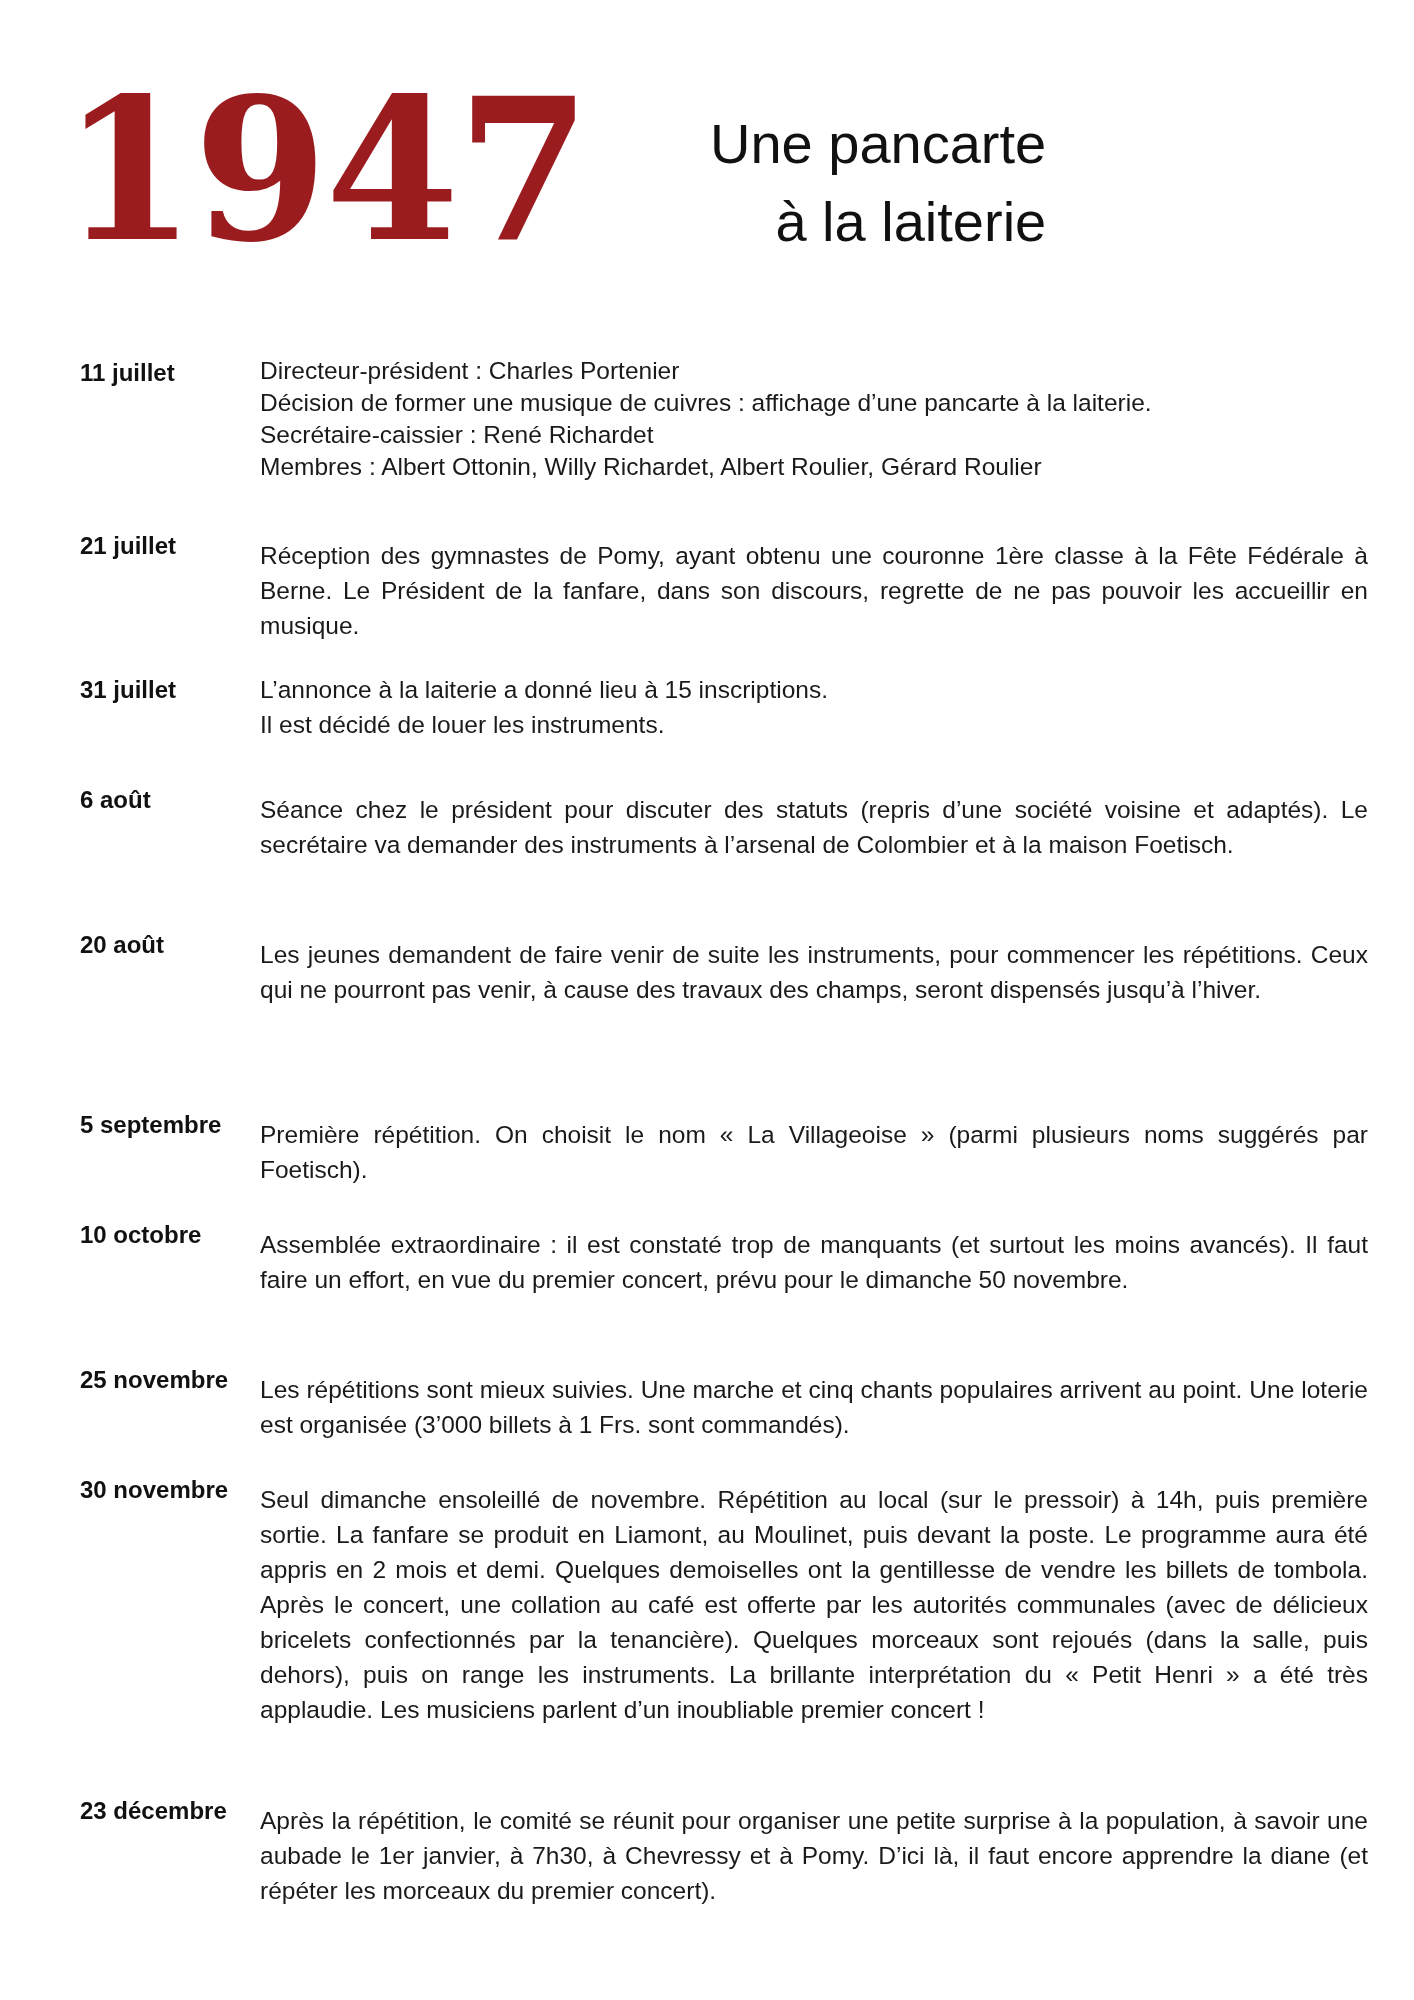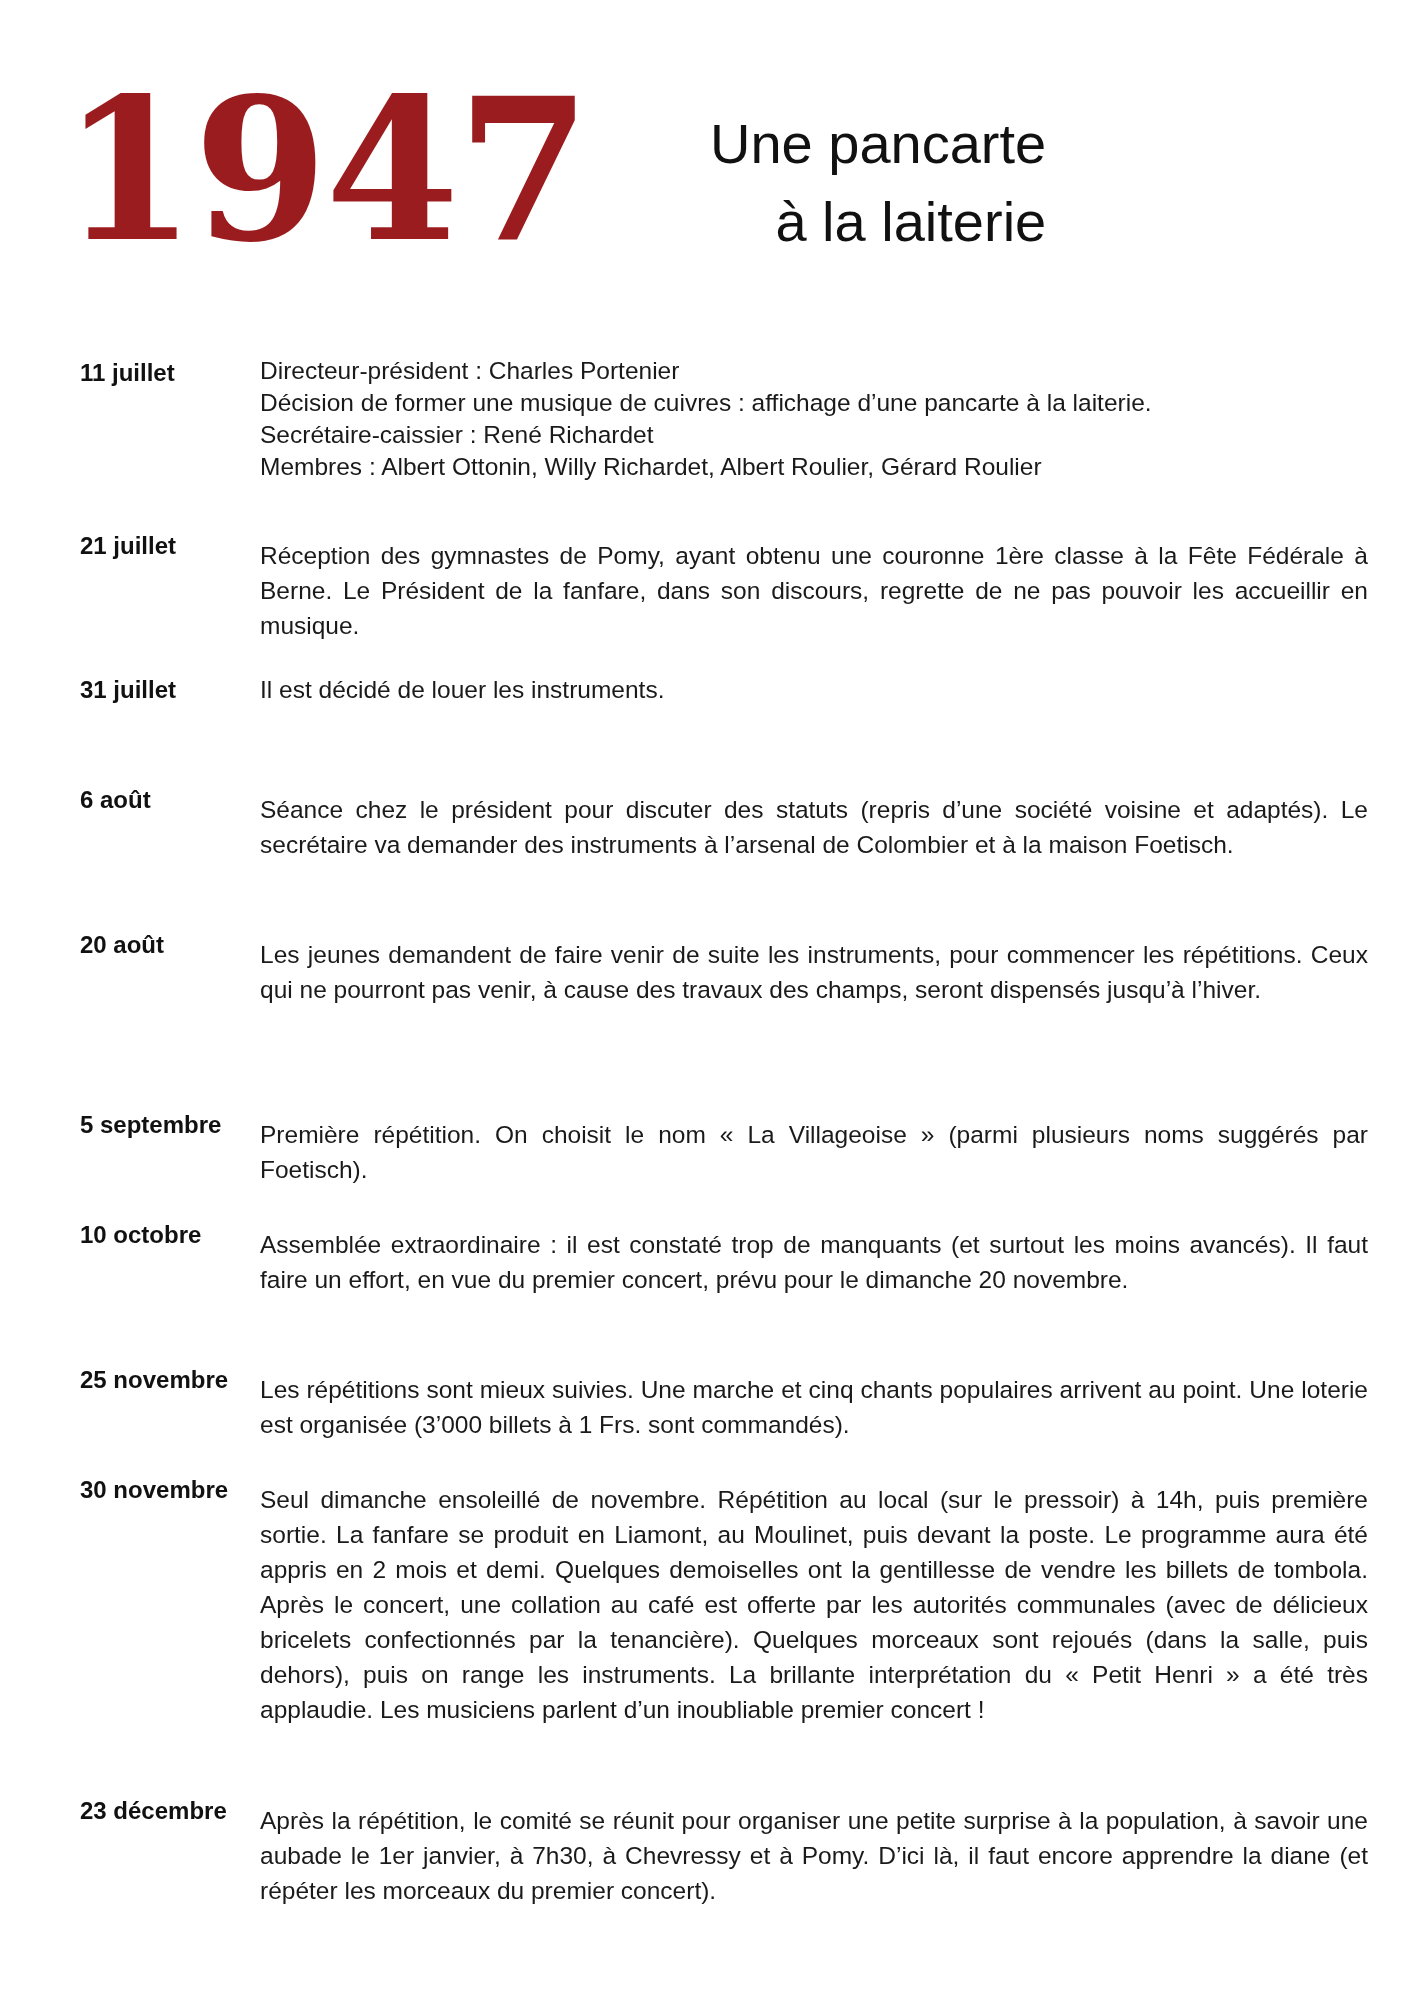--- a/index.html
+++ b/index.html
@@ -57,20 +57,21 @@
   <div class="entry" style="top:528px">
     <div class="date">21 juillet</div>
     <div class="body">
       <p class="j">Réception des gymnastes de Pomy, ayant obtenu une couronne 1ère classe à la Fête Fédérale à Berne. Le Président de la fanfare, dans son discours, regrette de ne pas pouvoir les accueillir en musique.</p>
     </div>
   </div>
 
   <div class="entry" style="top:672px">
     <div class="date">31 juillet</div>
     <div class="body">
+      <p>L’annonce à la laiterie a donné lieu à 15 inscriptions.</p>
       <p>Il est décidé de louer les instruments.</p>
     </div>
   </div>
 
   <div class="entry" style="top:782px">
     <div class="date">6 août</div>
     <div class="body">
       <p class="j">Séance chez le président pour discuter des statuts (repris d’une société voisine et adaptés). Le secrétaire va demander des instruments à l’arsenal de Colombier et à la maison Foetisch.</p>
     </div>
   </div>
@@ -85,21 +86,21 @@
   <div class="entry" style="top:1107px">
     <div class="date">5 septembre</div>
     <div class="body">
       <p class="j">Première répétition. On choisit le nom « La Villageoise » (parmi plusieurs noms suggérés par Foetisch).</p>
     </div>
   </div>
 
   <div class="entry" style="top:1217px">
     <div class="date">10 octobre</div>
     <div class="body">
-      <p class="j">Assemblée extraordinaire : il est constaté trop de manquants (et surtout les moins avancés). Il faut faire un effort, en vue du premier concert, prévu pour le dimanche 20 novembre.</p>
+      <p class="j">Assemblée extraordinaire : il est constaté trop de manquants (et surtout les moins avancés). Il faut faire un effort, en vue du premier concert, prévu pour le dimanche 50 novembre.</p>
     </div>
   </div>
 
   <div class="entry" style="top:1362px">
     <div class="date">25 novembre</div>
     <div class="body">
       <p class="j">Les répétitions sont mieux suivies. Une marche et cinq chants populaires arrivent au point. Une loterie est organisée (3’000 billets à 1 Frs. sont commandés).</p>
     </div>
   </div>
 

